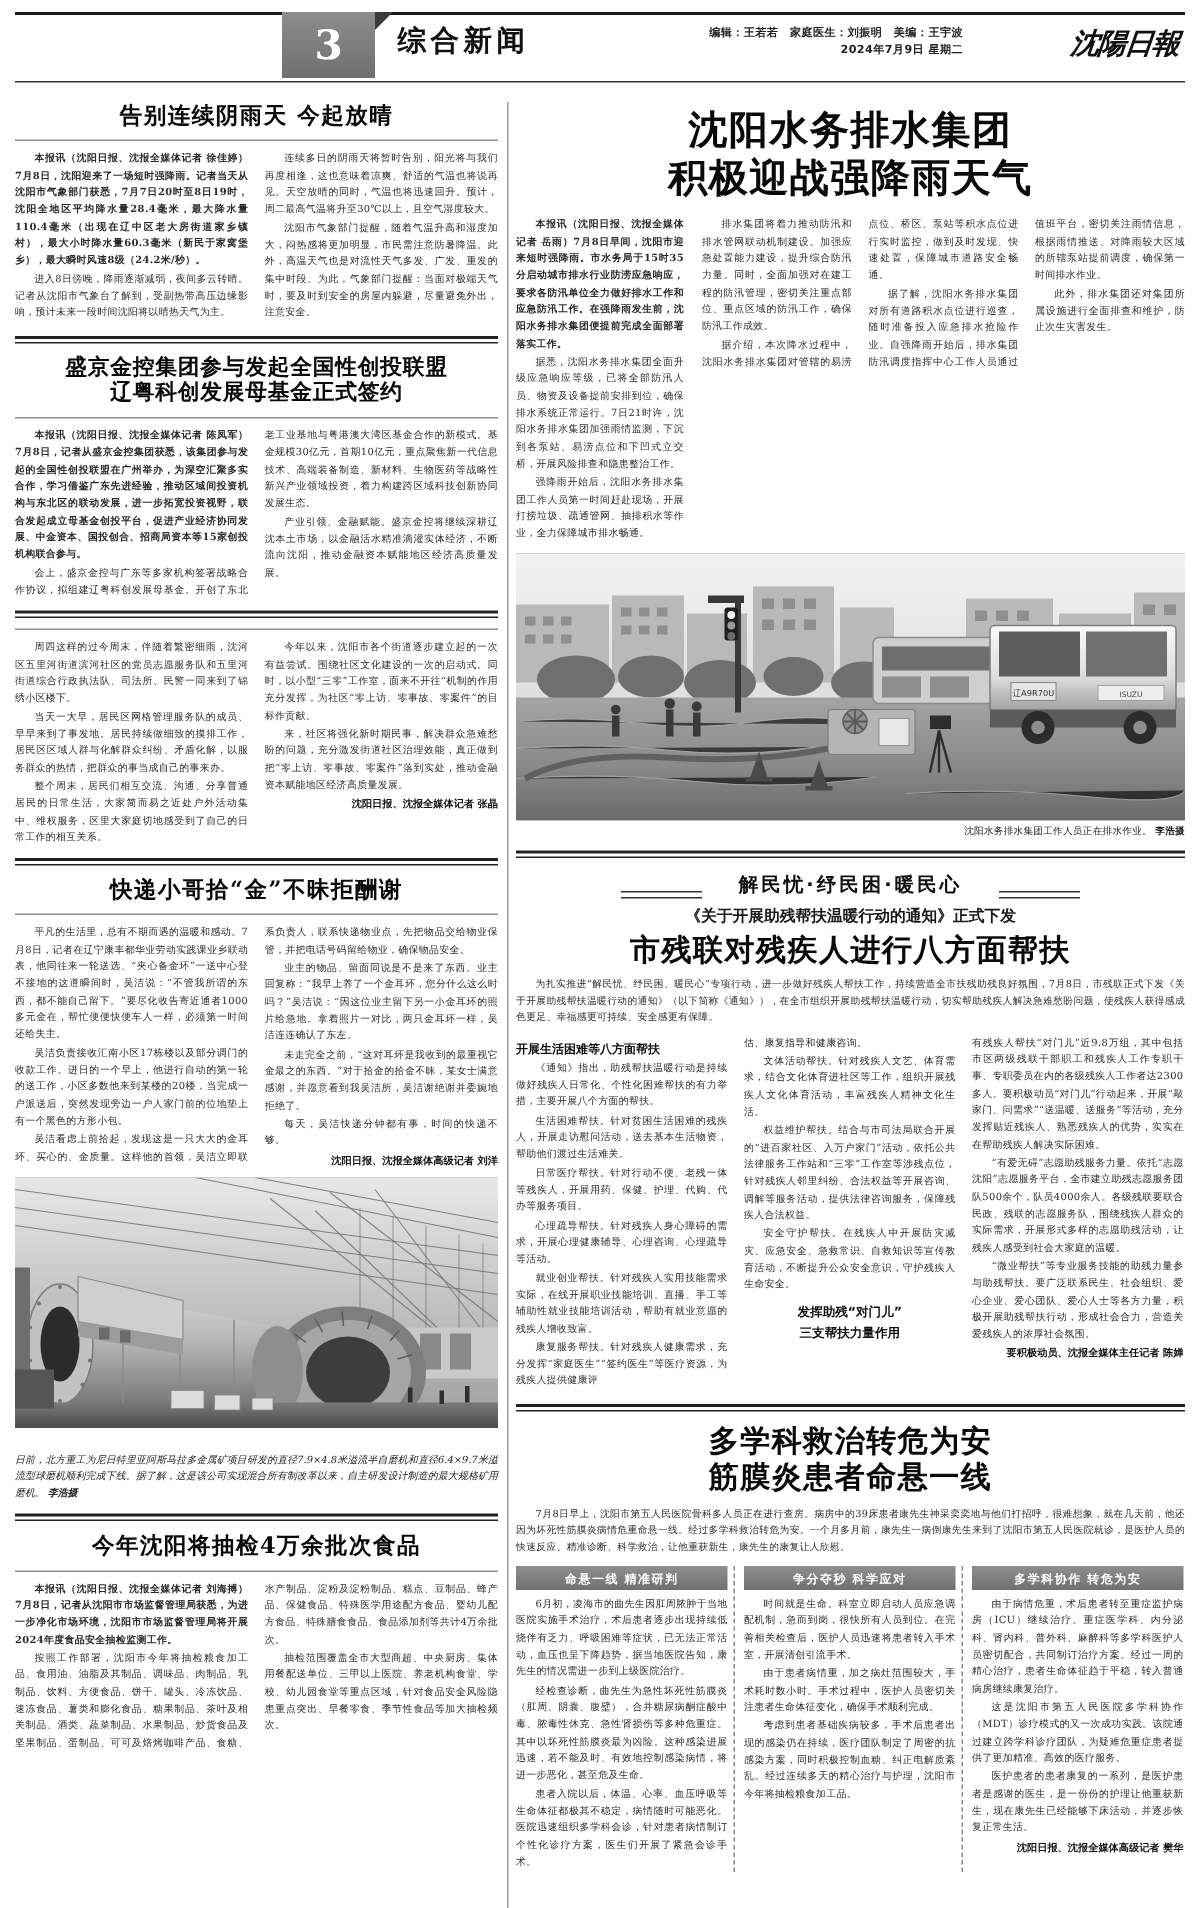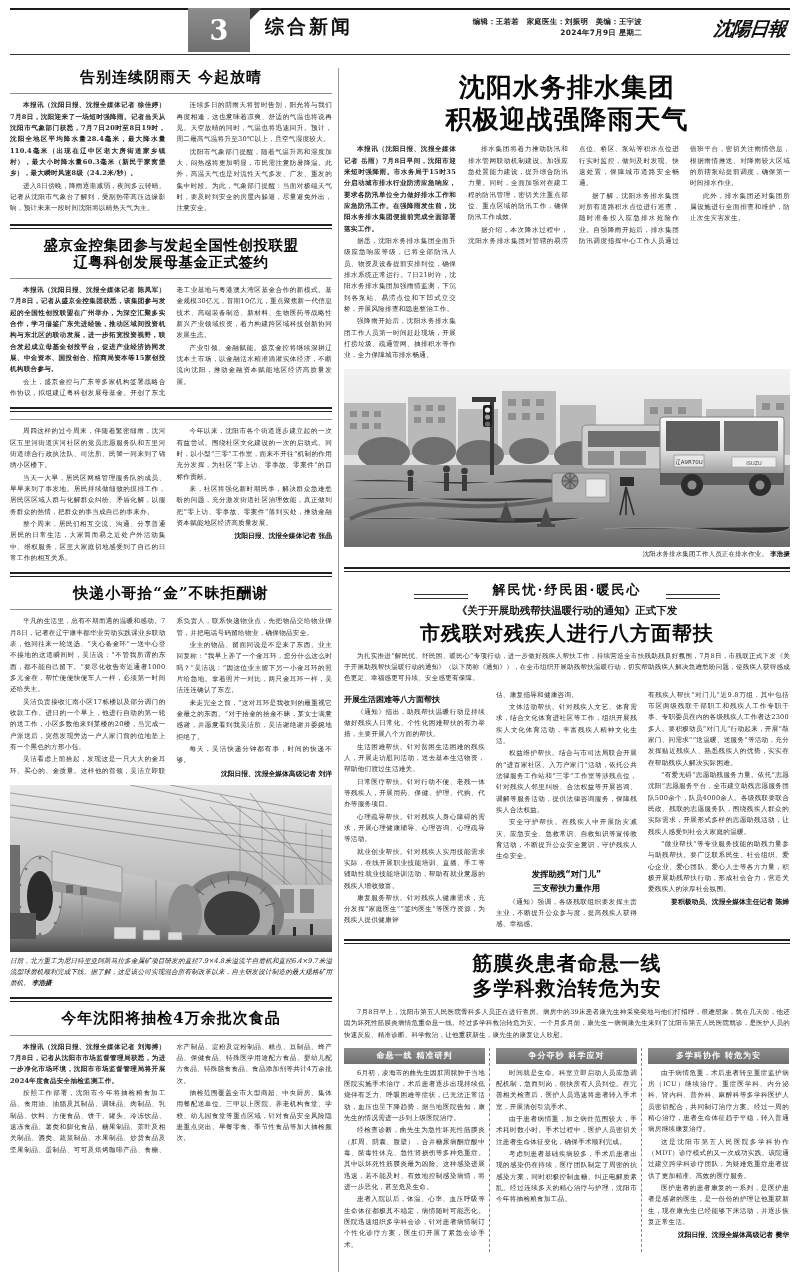--- a/index.html
+++ b/index.html
@@ -267,21 +267,21 @@
           <g fill="#2e2e2e">
             <rect x="262" y="140" width="3" height="10"></rect>
               <rect x="283" y="142" width="3" height="9"></rect>
             <rect x="300" y="139" width="3" height="11"></rect>
           </g>
 
           <rect x="0" y="60" width="10" height="95" fill="#6e6e6e"></rect>
           <rect x="0" y="128" width="26" height="26" fill="#555"></rect>
         </svg>
       </div>
-      <div class="cap-block" style="margin-top:4px">
+      <div class="cap-block" style="margin-top:16px">
         <span>日前，北方重工为尼日特里亚阿斯马拉多金属矿项目研发的直径7.9×4.8米溢流半自磨机和直径6.4×9.7米溢流型球磨机顺利完成下线。据了解，这是该公司实现混合所有制改革以来，自主研发设计制造的最大规格矿用磨机。</span>
         <b>李浩摄</b>
       </div>
 
       <div class="rule-dbl"></div>
 
       <div>
         <h2 class="hl hl-l1">今年沈阳将抽检4万余批次食品</h2>
         <div class="rule-thin"></div>
         <div class="cols2">
@@ -482,36 +482,35 @@
             <p class="body ind">就业创业帮扶。针对残疾人实用技能需求实际，在线开展职业技能培训、直播、手工等辅助性就业技能培训活动，帮助有就业意愿的残疾人增收致富。</p>
             <p class="body ind">康复服务帮扶。针对残疾人健康需求，充分发挥“家庭医生”“签约医生”等医疗资源，为残疾人提供健康评</p>
           </div>
           <div style="width:141px">
             <p class="body">估、康复指导和健康咨询。</p>
             <p class="body ind">文体活动帮扶。针对残疾人文艺、体育需求，结合文化体育进社区等工作，组织开展残疾人文化体育活动，丰富残疾人精神文化生活。</p>
             <p class="body ind">权益维护帮扶。结合与市司法局联合开展的“进百家社区、入万户家门”活动，依托公共法律服务工作站和“三零”工作室等涉残点位，针对残疾人邻里纠纷、合法权益等开展咨询、调解等服务活动，提供法律咨询服务，保障残疾人合法权益。</p>
             <p class="body ind">安全守护帮扶。在残疾人中开展防灾减灾、应急安全、急救常识、自救知识等宣传教育活动，不断提升公众安全意识，守护残疾人生命安全。</p>
             <div class="subhead" style="margin-top:6px">发挥助残“对门儿”</div>
             <div class="subhead" style="margin-top:0">三支帮扶力量作用</div>
-            <p class="body ind">《通知》强调，各级残联组织要发挥主责主业，不断提升公众参与度，提高残疾人获得感、幸福感。</p>
           </div>
           <div style="width:141px">
             <p class="body">有残疾人帮扶“对门儿”近9.8万组，其中包括市区两级残联干部职工和残疾人工作专职干事、专职委员在内的各级残疾人工作者达2300多人。要积极动员“对门儿”行动起来，开展“敲家门、问需求”“送温暖、送服务”等活动，充分发挥贴近残疾人、熟悉残疾人的优势，实实在在帮助残疾人解决实际困难。</p>
             <p class="body ind">“有爱无碍”志愿助残服务力量。依托“志愿沈阳”志愿服务平台，全市建立助残志愿服务团队500余个，队员4000余人。各级残联要联合民政、残联的志愿服务队，围绕残疾人群众的实际需求，开展形式多样的志愿助残活动，让残疾人感受到社会大家庭的温暖。</p>
             <p class="body ind">“微业帮扶”等专业服务技能的助残力量参与助残帮扶。要广泛联系民生、社会组织、爱心企业、爱心团队、爱心人士等各方力量，积极开展助残帮扶行动，形成社会合力，营造关爱残疾人的浓厚社会氛围。</p>
             <p class="byline">要积极动员、沈报全媒体主任记者 陈婵</p>
           </div>
         </div>
       </div>
 
       <div class="rule-dbl"></div>
 
       <div>
+        <h2 class="hl hl-med">多学科救治转危为安</h2>
         <h2 class="hl hl-med">筋膜炎患者命悬一线</h2>
-        <h2 class="hl hl-med">多学科救治转危为安</h2>
         <p class="body ind" style="margin-top:7px;font-size:6.5px">7月8日早上，沈阳市第五人民医院骨科多人员正在进行查房。病房中的39床患者康先生神采奕奕地与他们打招呼，很难想象，就在几天前，他还因为坏死性筋膜炎病情危重命悬一线。经过多学科救治转危为安。一个月多月前，康先生一病倒康先生来到了沈阳市第五人民医院就诊，是医护人员的快速反应、精准诊断、科学救治，让他重获新生，康先生的康复让人欣慰。</p>
         <div style="height:6px"></div>
         <div style="display:flex;gap:11px;position:relative">
           <div class="vdot" style="left:145px"></div>
           <div class="vdot" style="left:297px"></div>
           <div style="width:141px">
             <div class="boxhead">命悬一线 精准研判</div>
             <p class="body ind">6月初，凌海市的曲先生因肛周脓肿于当地医院实施手术治疗，术后患者逐步出现持续低烧伴有乏力、呼吸困难等症状，已无法正常活动，血压也呈下降趋势，据当地医院告知，康先生的情况需进一步到上级医院治疗。</p>
             <p class="body ind">经检查诊断，曲先生为急性坏死性筋膜炎（肛周、阴囊、腹壁），合并糖尿病酮症酸中毒、脓毒性休克、急性肾损伤等多种危重症。其中以坏死性筋膜炎最为凶险。这种感染进展迅速，若不能及时、有效地控制感染病情，将进一步恶化，甚至危及生命。</p>
             <p class="body ind">患者入院以后，体温、心率、血压呼吸等生命体征都极其不稳定，病情随时可能恶化。医院迅速组织多学科会诊，针对患者病情制订个性化诊疗方案，医生们开展了紧急会诊手术。</p>

